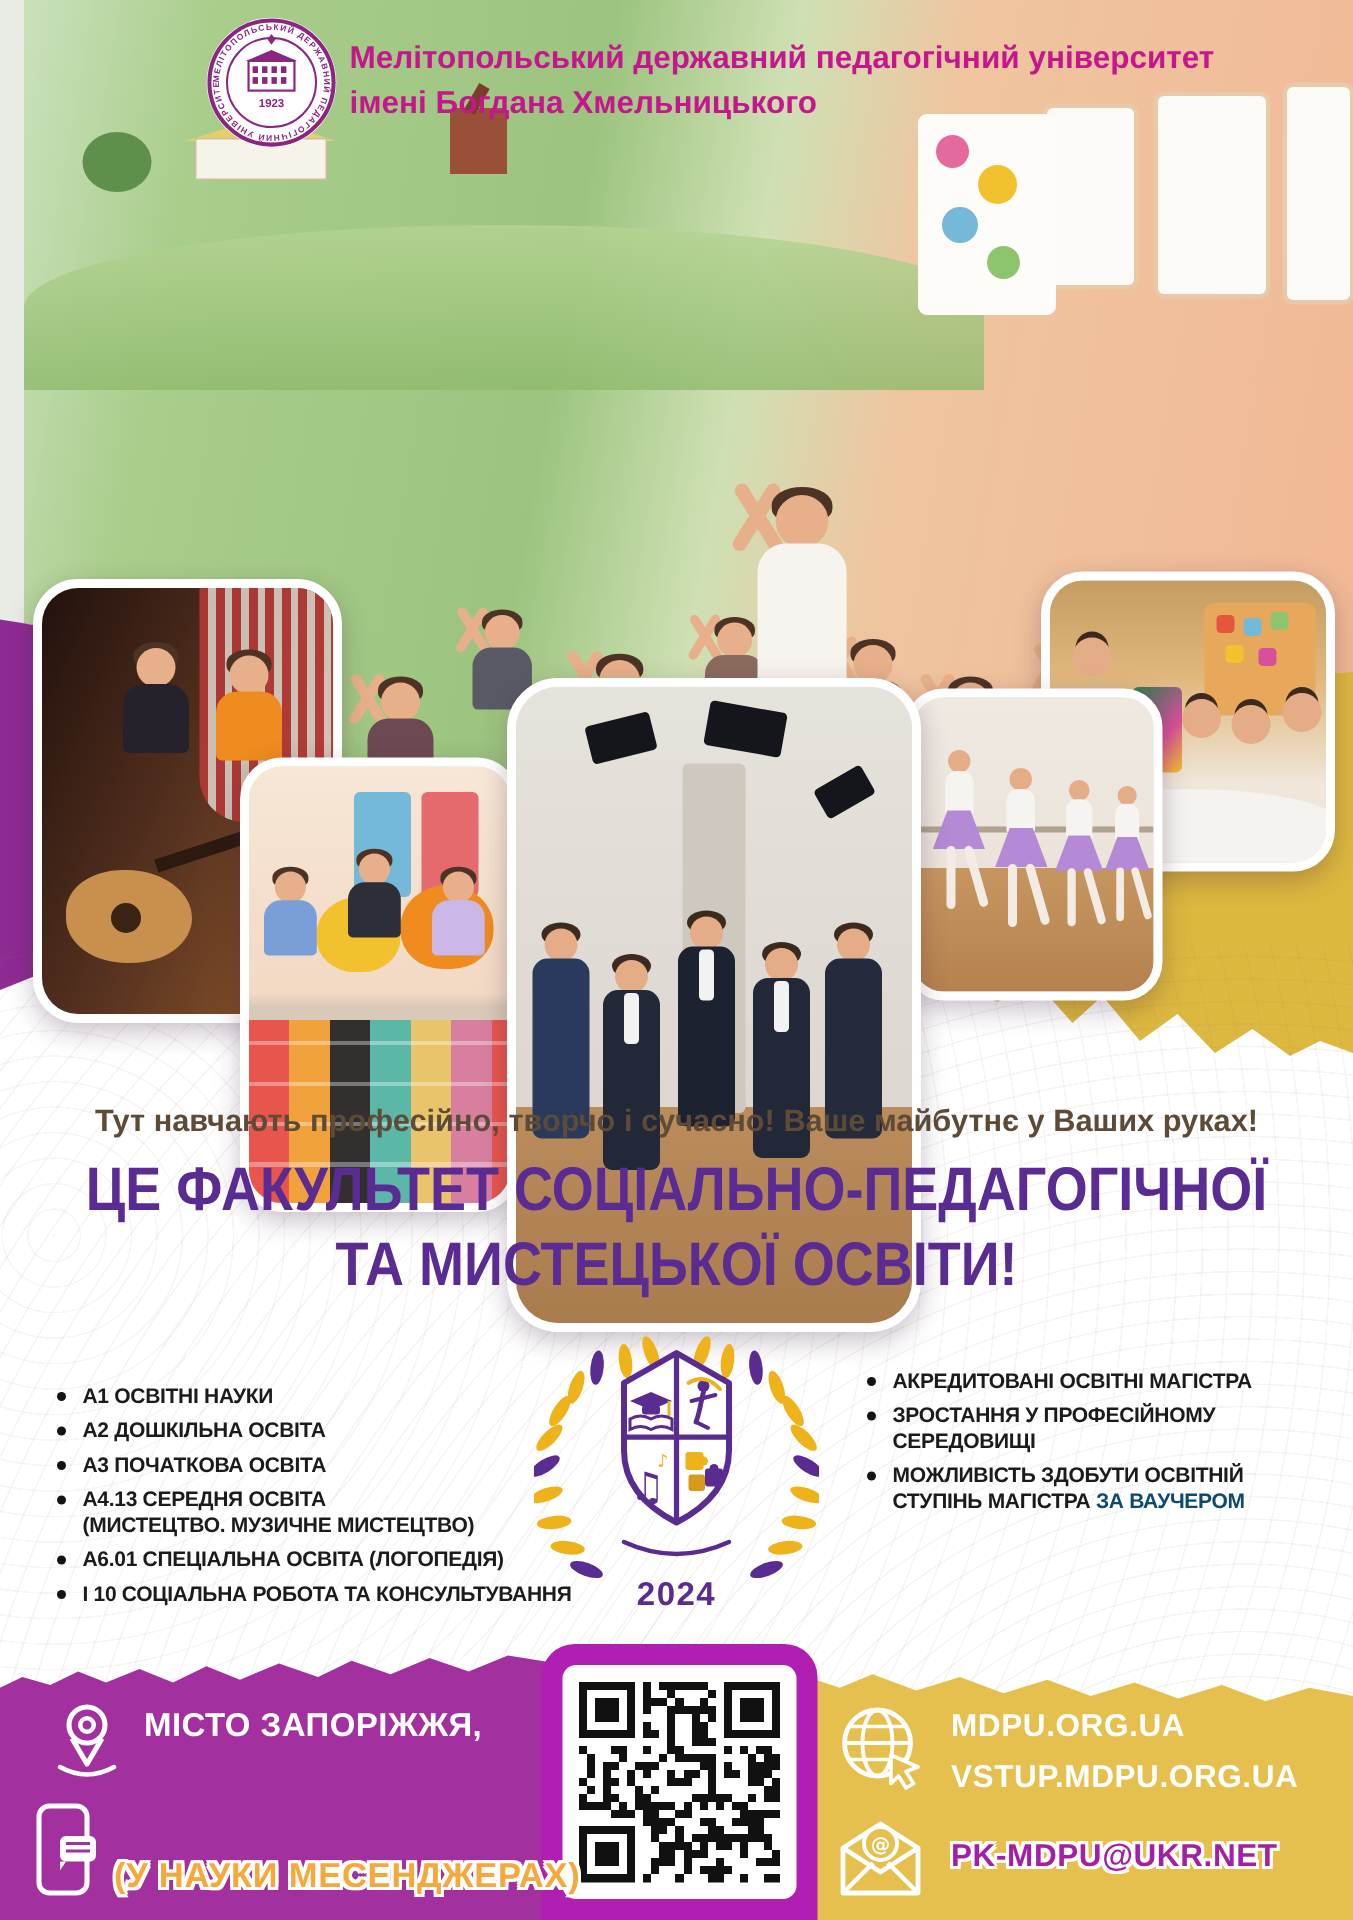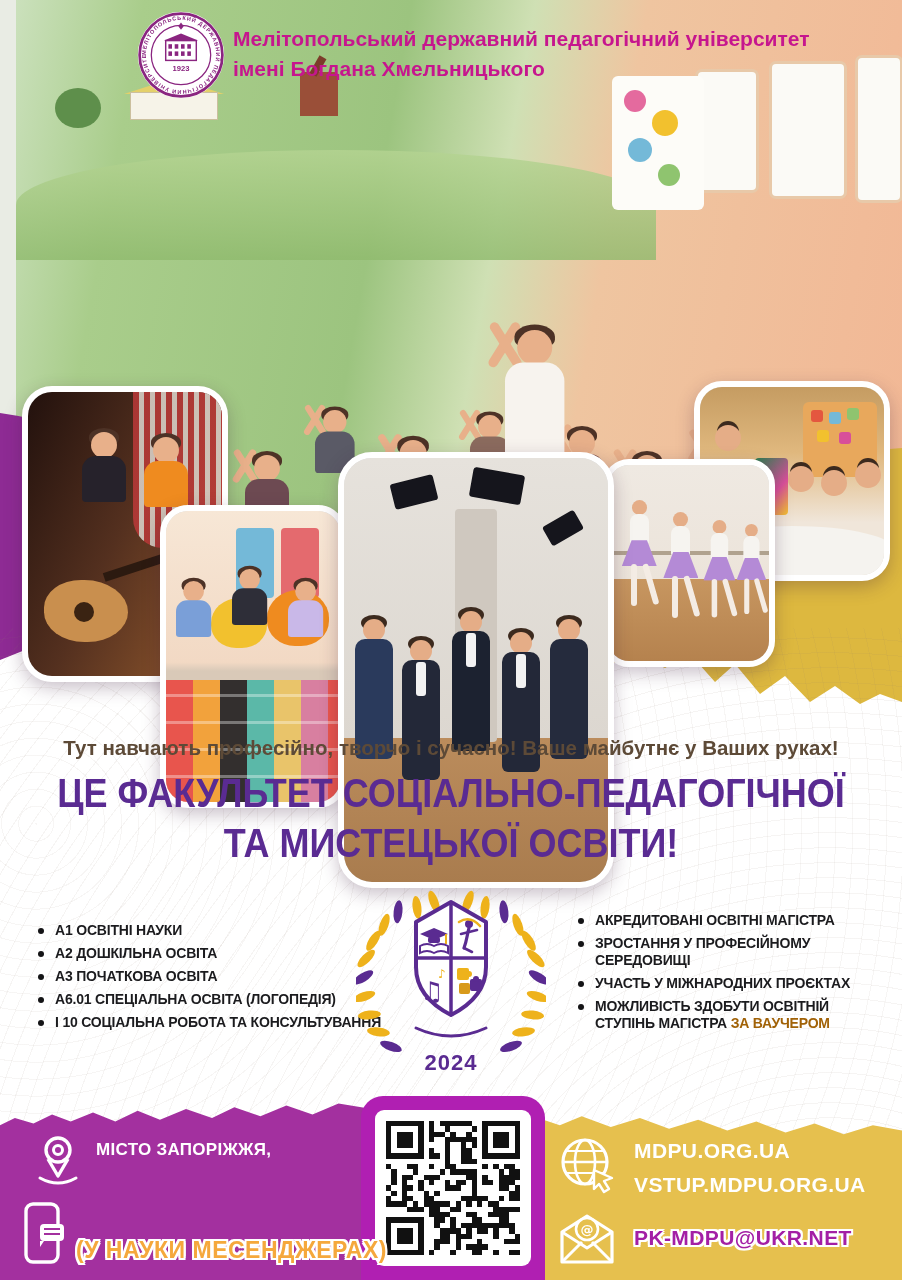--- a/index.html
+++ b/index.html
@@ -94,38 +94,38 @@
     font-weight:bold;font-size:20.5px;color:#5d4a37;}
   .heading{position:absolute;left:0;top:774px;width:902px;text-align:center;z-index:9;
     font-weight:bold;font-size:36px;line-height:44px;color:#5a2b92;transform:scaleY(1.14);letter-spacing:0;}
 
   
   .plist{position:absolute;z-index:9;margin:0;padding:0;list-style:none;font-weight:bold;color:#1b1b1e;}
   .plist li{position:relative;padding-left:19px;margin-bottom:6px;}
   .plist li:before{content:"";position:absolute;left:2px;top:6px;width:6px;height:6px;border-radius:50%;background:#141416;}
   #programs{left:36px;top:922px;width:360px;font-size:14px;line-height:17px;letter-spacing:-.2px;}
   #benefits{left:576px;top:912px;width:300px;font-size:14px;line-height:17px;letter-spacing:-.2px;}
-  .accent{color:#a16207;}
+  .accent{color:#0c4a6e;}
 
   
   .emblem{position:absolute;left:356px;top:882px;width:190px;height:175px;z-index:9;}
   .emblem-year{position:absolute;left:356px;top:1050px;width:190px;text-align:center;z-index:9;
     font-weight:bold;font-size:22px;color:#5a2b91;letter-spacing:1px;}
 
   
   .block-purple{position:absolute;left:0;top:1100px;width:372px;height:180px;background:#a3309f;z-index:10;
     clip-path:polygon(0 14%,4% 10%,9% 13%,14% 8%,19% 12%,25% 7%,31% 12%,37% 6%,43% 11%,50% 5%,57% 10%,63% 4%,70% 9%,77% 3%,84% 8%,91% 2%,100% 5%,100% 100%,0 100%);}
   .block-yellow{position:absolute;left:538px;top:1100px;width:364px;height:180px;background:#e6c04e;z-index:10;
     clip-path:polygon(0 10%,6% 14%,12% 9%,20% 15%,28% 10%,36% 16%,44% 11%,52% 17%,60% 12%,68% 18%,76% 13%,84% 19%,92% 14%,100% 17%,100% 100%,0 100%);}
   .qr-frame{position:absolute;left:361px;top:1096px;width:184px;height:184px;background:#b01fb2;border-radius:22px 22px 0 0;z-index:11;}
   .qr-inner{position:absolute;left:14px;top:14px;width:156px;height:156px;background:#fff;border-radius:9px;}
   .qr-inner svg{position:absolute;left:11px;top:11px;}
 
   .c-row{position:absolute;z-index:12;display:flex;align-items:flex-start;}
-  .c-text-w{font-weight:bold;font-size:17px;line-height:27px;color:#fff;letter-spacing:.3px;}
+  .c-text-w{font-weight:bold;font-size:22px;line-height:27px;color:#fff;letter-spacing:.3px;}
   .phone-txt{font-weight:bold;font-size:23px;line-height:31px;color:#f5a83c;letter-spacing:.5px;
     text-shadow:-2px -2px 0 #fff,2px -2px 0 #fff,-2px 2px 0 #fff,2px 2px 0 #fff,0 -2px 0 #fff,0 2px 0 #fff,-2px 0 0 #fff,2px 0 0 #fff;}
   .site-txt{font-weight:bold;font-size:21px;line-height:34px;color:#fff;letter-spacing:.4px;}
   .mail-txt{font-weight:bold;font-size:21px;color:#a31fa5;letter-spacing:.4px;
     text-shadow:-2px -2px 0 #fff,2px -2px 0 #fff,-2px 2px 0 #fff,2px 2px 0 #fff,0 -2px 0 #fff,0 2px 0 #fff,-2px 0 0 #fff,2px 0 0 #fff;}
 </style>
 </head>
 <body>
 
 <div id="page">
@@ -423,27 +423,27 @@
   <div class="tagline">Тут навчають професійно, творчо і сучасно! Ваше майбутнє у Ваших руках!</div>
   <div class="heading">
     <span>ЦЕ ФАКУЛЬТЕТ СОЦІАЛЬНО-ПЕДАГОГІЧНОЇ</span><br>
     <span>ТА МИСТЕЦЬКОЇ ОСВІТИ!</span>
   </div>
 
   <ul class="plist" id="programs">
       <li>А1 ОСВІТНІ НАУКИ</li>
       <li>А2 ДОШКІЛЬНА ОСВІТА</li>
       <li>А3 ПОЧАТКОВА ОСВІТА</li>
+      <li>А4.13 СЕРЕДНЯ ОСВІТА<br>(МИСТЕЦТВО. МУЗИЧНЕ МИСТЕЦТВО)</li>
       <li>А6.01 СПЕЦІАЛЬНА ОСВІТА (ЛОГОПЕДІЯ)</li>
       <li>І 10 СОЦІАЛЬНА РОБОТА ТА КОНСУЛЬТУВАННЯ</li>
     </ul>
   <ul class="plist" id="benefits">
       <li>АКРЕДИТОВАНІ ОСВІТНІ МАГІСТРА</li>
       <li>ЗРОСТАННЯ У ПРОФЕСІЙНОМУ<br>СЕРЕДОВИЩІ</li>
-      <li>УЧАСТЬ У МІЖНАРОДНИХ ПРОЄКТАХ</li>
       <li>МОЖЛИВІСТЬ ЗДОБУТИ ОСВІТНІЙ<br>СТУПІНЬ МАГІСТРА <span class="accent">ЗА ВАУЧЕРОМ</span></li>
     </ul>
 
   <svg class="emblem" viewBox="0 0 190 175">
     <g id="leavesL">
         <ellipse cx="77.95124135294375" cy="19.791896739827934" rx="4.4" ry="11.5" transform="rotate(-20 77.95124135294375 19.791896739827934)" fill="#eeb21b"></ellipse>
         <ellipse cx="60.995154102188415" cy="25.383175788123452" rx="4.4" ry="11.5" transform="rotate(-7 60.995154102188415 25.383175788123452)" fill="#eeb21b"></ellipse>
         <ellipse cx="42.04027796261974" cy="29.72007511583824" rx="4.4" ry="11.5" transform="rotate(6 42.04027796261974 29.72007511583824)" fill="#5a2b91"></ellipse>
         <ellipse cx="28.08427502719728" cy="42.848571746943826" rx="4.4" ry="11.5" transform="rotate(19 28.08427502719728 42.848571746943826)" fill="#eeb21b"></ellipse>
         <ellipse cx="17.300611828414446" cy="58.68650247484158" rx="4.4" ry="11.5" transform="rotate(32 17.300611828414446 58.68650247484158)" fill="#eeb21b"></ellipse>

